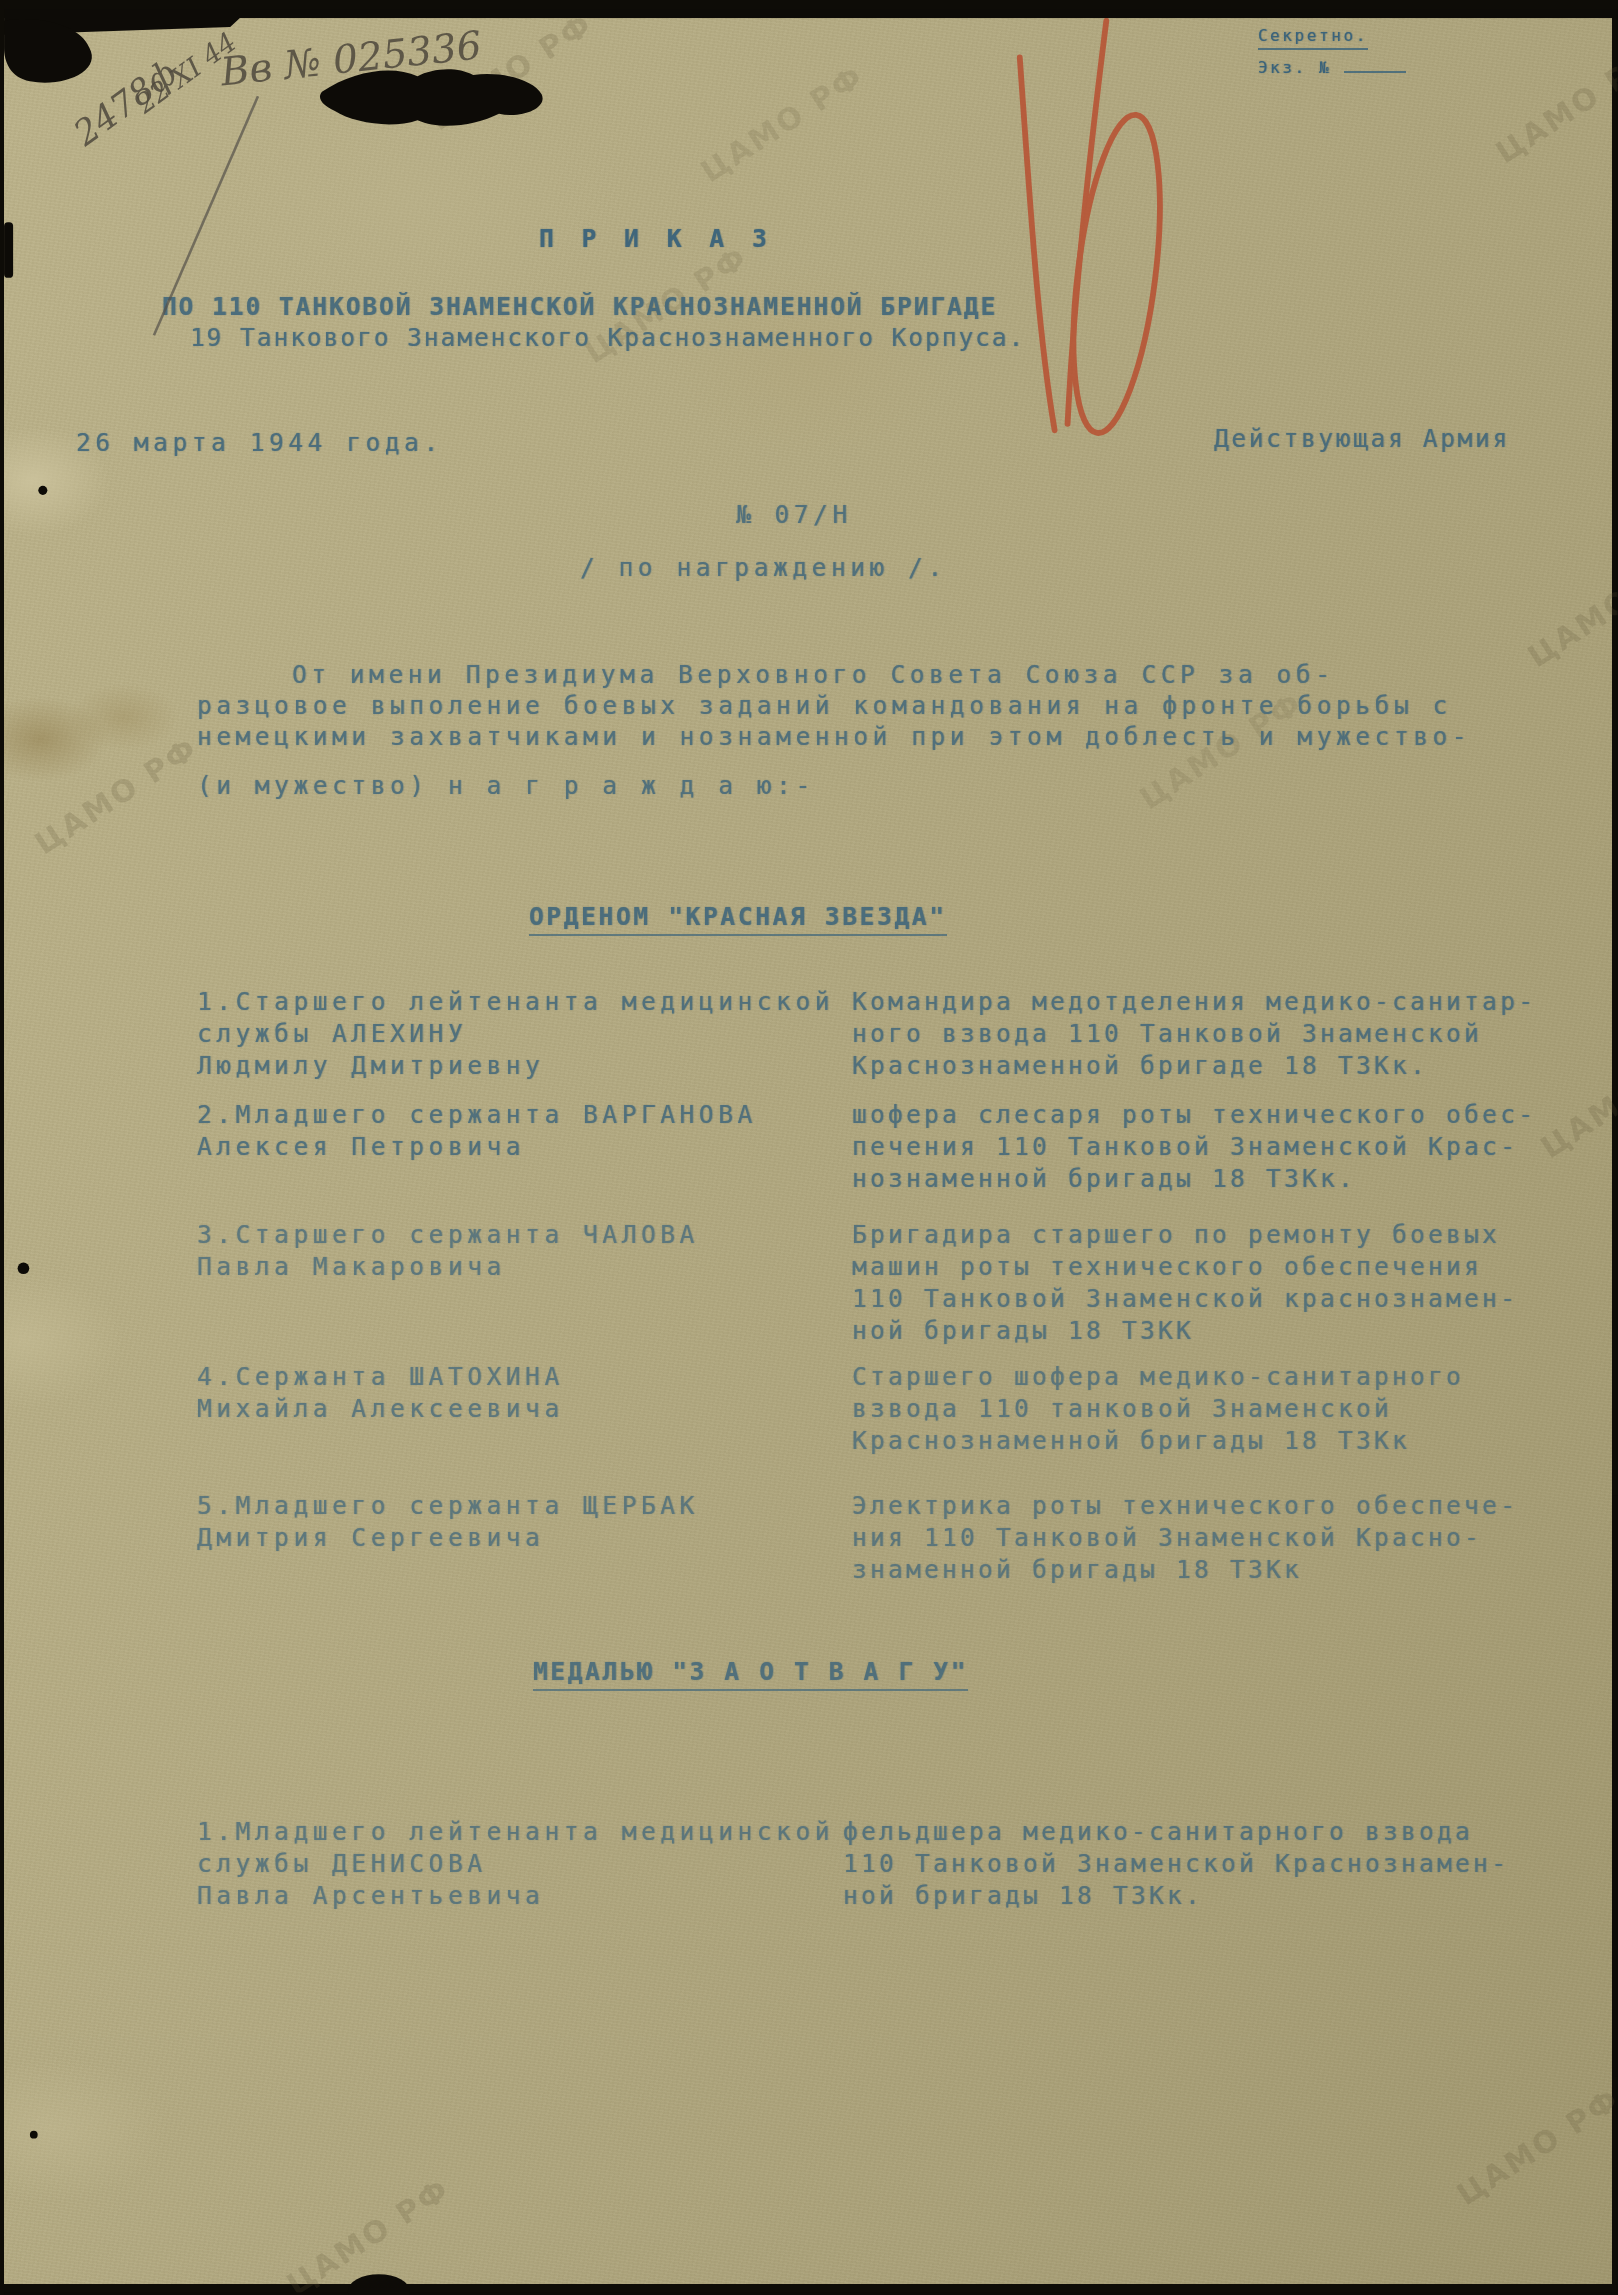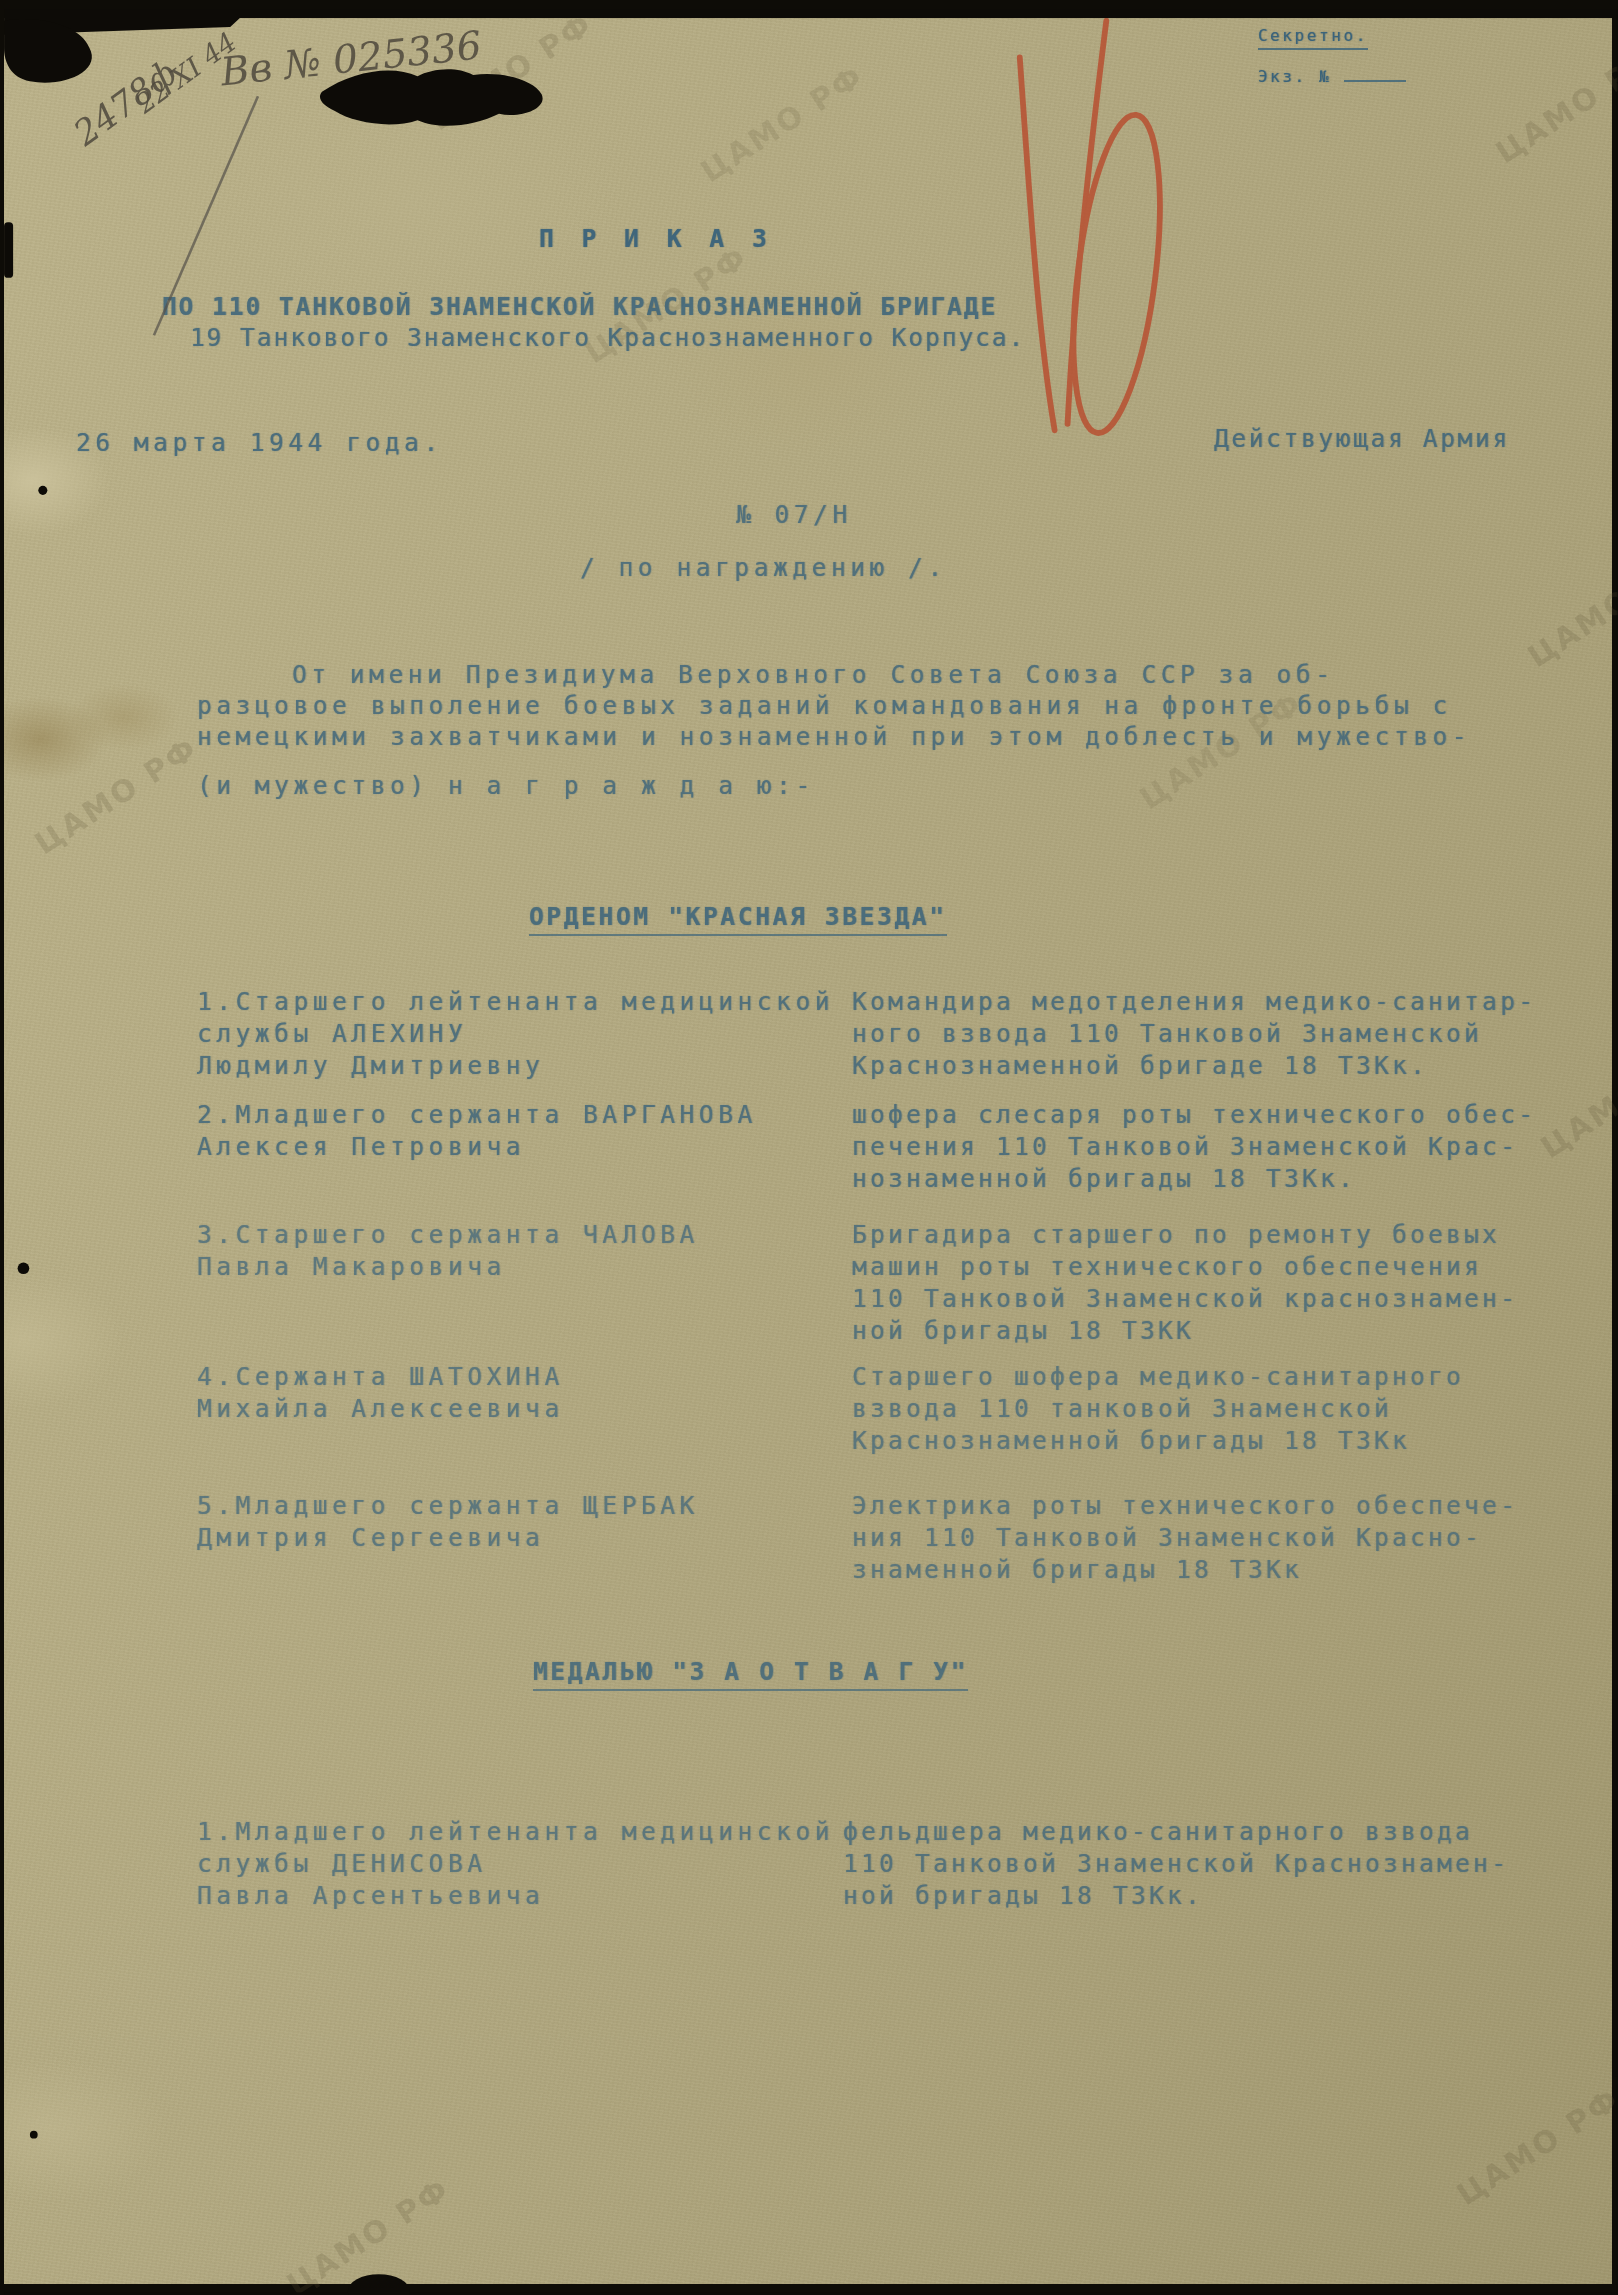--- a/index.html
+++ b/index.html
@@ -49,21 +49,21 @@
     <span class="wm" style="left:1480px;top:78px">ЦАМО РФ</span>
     <span class="wm" style="left:1512px;top:582px">ЦАМО РФ</span>
     <span class="wm" style="left:19.4px;top:769px">ЦАМО РФ</span>
     <span class="wm" style="left:1525px;top:1073px">ЦАМО РФ</span>
     <span class="wm" style="left:1124px;top:724px;opacity:.7">ЦАМО РФ</span>
     <span class="wm" style="left:271px;top:2210px">ЦАМО РФ</span>
     <span class="wm" style="left:1441px;top:2120px">ЦАМО РФ</span>
 
     <div class="typed small-typed" style="left:1254px;top:17px">
       <span class="underlined">Секретно.</span><br>
-      <span style="display:inline-block;margin-top:22px">Экз. №</span>
+      <span style="display:inline-block;margin-top:13px">Экз. №</span>
       <span class="blank-line"></span>
     </div>
 
     <div class="pencil" style="left:216px;top:27px;font-size:39px;transform:rotate(-6deg)">Вв № 025336</div>
     <div class="pencil" style="left:124px;top:48px;font-size:27px;transform:rotate(-36deg)">22 XI 44</div>
     <div class="pencil" style="left:63px;top:74px;font-size:35px;transform:rotate(-36deg)">2478ф</div>
 
     <div class="typed bold fade95" style="left:535px;top:215px;letter-spacing:6.5px">П Р И К А З</div>
     <div class="typed bold fade85" style="left:158px;top:283px;letter-spacing:1.9px">ПО 110 ТАНКОВОЙ ЗНАМЕНСКОЙ КРАСНОЗНАМЕННОЙ БРИГАДЕ</div>
     <div class="typed fade85" style="left:186px;top:314px;letter-spacing:1.9px">19 Танкового Знаменского Краснознаменного Корпуса.</div>

